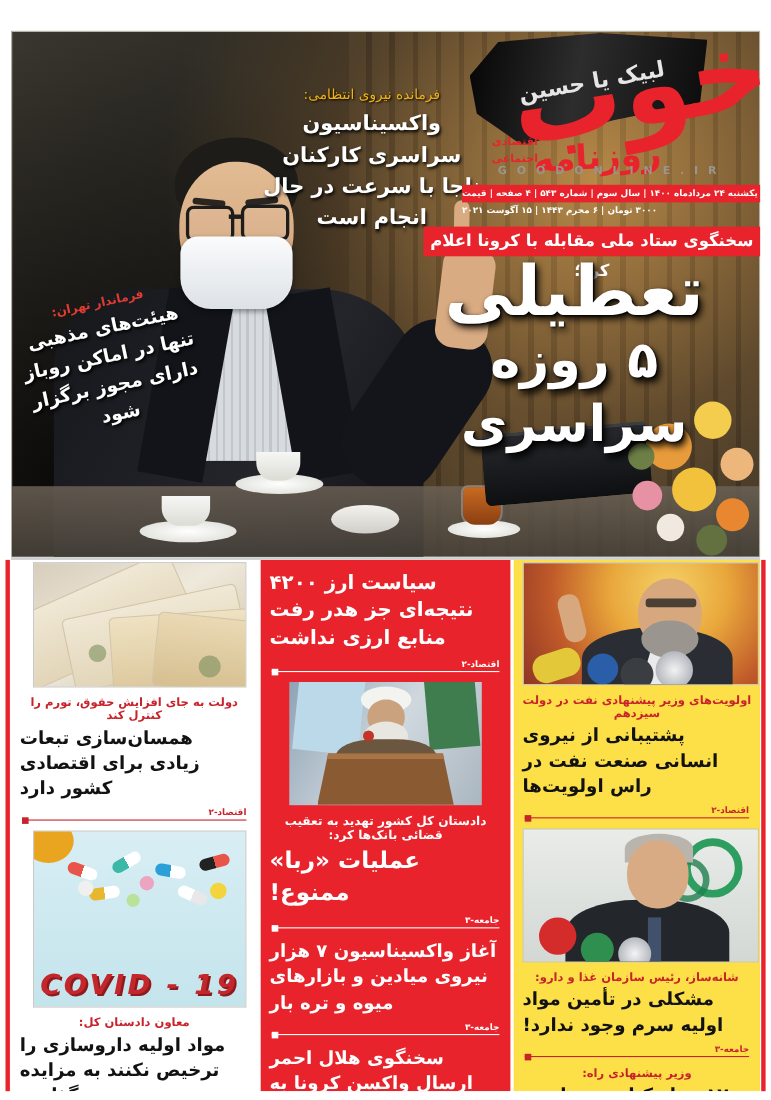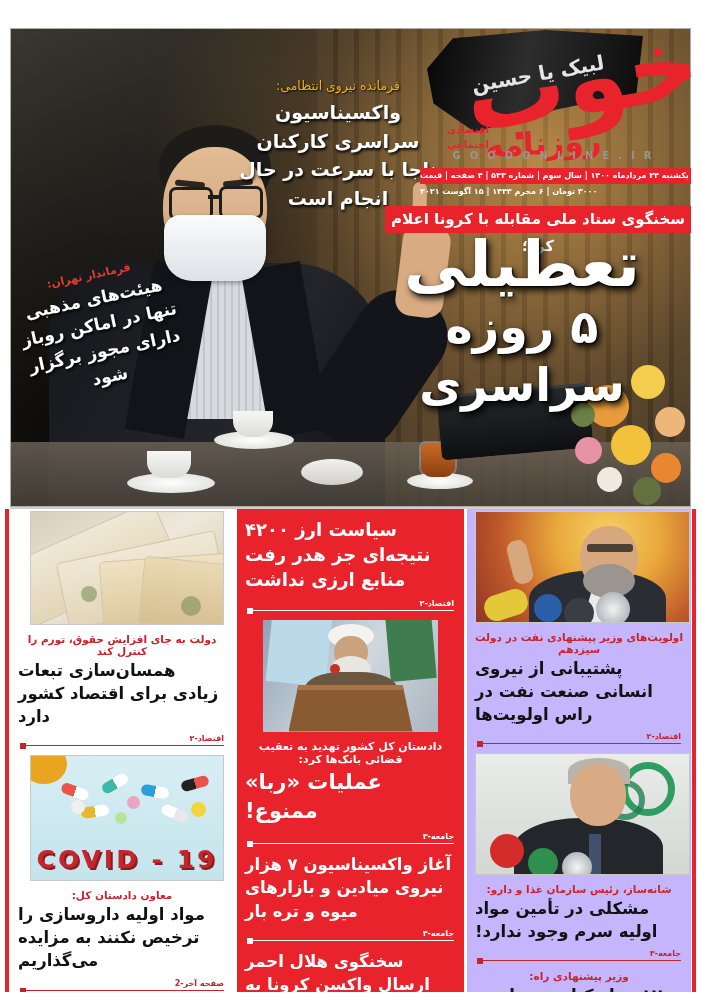--- a/index.html
+++ b/index.html
@@ -86,21 +86,21 @@
   .main-head .l2{font-size:46px;line-height:58px;}
   .governor{position:absolute;left:14px;top:268px;width:172px;z-index:2;text-align:center;transform:rotate(-12deg);}
   .governor .k{color:#e03c31;font-size:11px;font-weight:bold;margin-bottom:4px;}
   .governor .h{color:#fff;font-size:17px;font-weight:bold;line-height:1.55;text-shadow:1px 2px 3px #000;}
   
   .bottom{position:absolute;left:10px;top:507px;width:681px;height:485px;background:#fff;border-top:2px solid #cfcfcf;
         box-sizing:border-box;display:flex;overflow:hidden;}
   .edge{position:absolute;top:509px;height:483px;width:4px;background:#e8232b;z-index:1;}
   .edge.le{left:5px;} .edge.re{right:5px;}
   .col{box-sizing:border-box;overflow:hidden;}
-  .col-right{width:224px;background:#c4b5fd;}
+  .col-right{width:224px;background:#fde047;}
   .col-mid{width:227px;margin:0 3px;background:#e8232b;padding-top:6px;}
   .col-left{width:224px;background:#fff;}
   .photo{position:relative;overflow:hidden;border:1px solid #c9c9c9;box-sizing:border-box;}
   .kicker{color:#c8232b;font-size:10.5px;font-weight:bold;text-align:center;margin:8px 6px 2px;}
   .hl{color:#121212;font-size:16.5px;font-weight:bold;line-height:1.4;text-align:left;margin:2px 8px;}
   .lblrow{position:relative;margin:5px 10px 9px;height:12px;border-bottom:1.5px solid #c8232b;}
   .lblrow .t{position:absolute;right:0;top:1px;font-size:8px;font-weight:bold;color:#c8232b;}
   .lblrow::after{content:'';position:absolute;left:0;bottom:-4px;width:6px;height:6px;background:#c8232b;}
   .col-mid .kicker{color:#fff;font-size:11px;}
   .col-mid .hl{color:#fff;}
@@ -148,21 +148,21 @@
         background:linear-gradient(150deg,#d8cdbb,#efe9dc 45%,#cdbf9f);}
   .note{position:absolute;width:160px;height:66px;border-radius:5px;border:1px solid #d2c5a8;
         background:linear-gradient(#f0e8d5,#e2d5b8);}
   .n1{left:-20px;top:18px;transform:rotate(-24deg);}
   .n2{left:30px;top:34px;transform:rotate(-12deg);}
   .n3{left:70px;top:44px;transform:rotate(-4deg);background:linear-gradient(#efe2c2,#dcc89d);}
   .n4{left:110px;top:52px;transform:rotate(6deg);background:linear-gradient(#ead9b4,#d6bf90);}
   .seal{position:absolute;border-radius:50%;background:#7c8f5e;opacity:.6;}
   .seal.s1{left:50px;top:74px;width:16px;height:16px;}
   .seal.s2{left:150px;top:84px;width:20px;height:20px;}
-  .ph-pills{height:126px;margin:4px 10px 0 20px;background:linear-gradient(#d8eef4,#c4e4ec);}
+  .ph-pills{height:161px;margin:4px 10px 0 20px;background:linear-gradient(#d8eef4,#c4e4ec);font-style:italic;}
   .bottle{position:absolute;left:-10px;top:-12px;width:46px;height:40px;border-radius:50%;background:#e9a51f;}
   .pill{position:absolute;width:28px;height:11px;border-radius:6px;}
   .p1{left:30px;top:30px;background:linear-gradient(90deg,#e8534a 50%,#fff 50%);transform:rotate(20deg);}
   .p2{left:70px;top:22px;background:linear-gradient(90deg,#3bb8a8 50%,#fff 50%);transform:rotate(-30deg);}
   .p3{left:110px;top:30px;background:linear-gradient(90deg,#2b9fd8 50%,#fff 50%);transform:rotate(10deg);}
   .p4{left:150px;top:22px;background:linear-gradient(90deg,#222 50%,#e8534a 50%);transform:rotate(-15deg);}
   .p5{left:50px;top:50px;background:linear-gradient(90deg,#e8b62f 50%,#fff 50%);transform:rotate(-8deg);}
   .p6{left:130px;top:52px;background:linear-gradient(90deg,#fff 50%,#e8e8e8 50%);transform:rotate(24deg);}
   .rnd{position:absolute;border-radius:50%;}
   .r1{left:40px;top:44px;width:14px;height:14px;background:#f0f0ee;}
@@ -317,21 +317,21 @@
     <div class="col col-left">
       <div class="photo ph-money">
         <div class="note n1"></div>
         <div class="note n2"></div>
         <div class="note n3"></div>
         <div class="note n4"></div>
         <div class="seal s1"></div>
         <div class="seal s2"></div>
       </div>
       <div class="kicker">دولت به جای افزایش حقوق، تورم را کنترل کند</div>
-      <div class="hl">همسان‌سازی تبعات زیادی برای اقتصاد کشور دارد</div>
+      <div class="hl">همسان‌سازی تبعات زیادی برای اقتصادی کشور دارد</div>
       <div class="lblrow">
         <span class="t">اقتصاد-۲</span>
       </div>
       <div class="photo ph-pills">
         <div class="bottle"></div>
         <div class="pill p1"></div>
         <div class="pill p2"></div>
         <div class="pill p3"></div>
         <div class="pill p4"></div>
         <div class="pill p5"></div>

